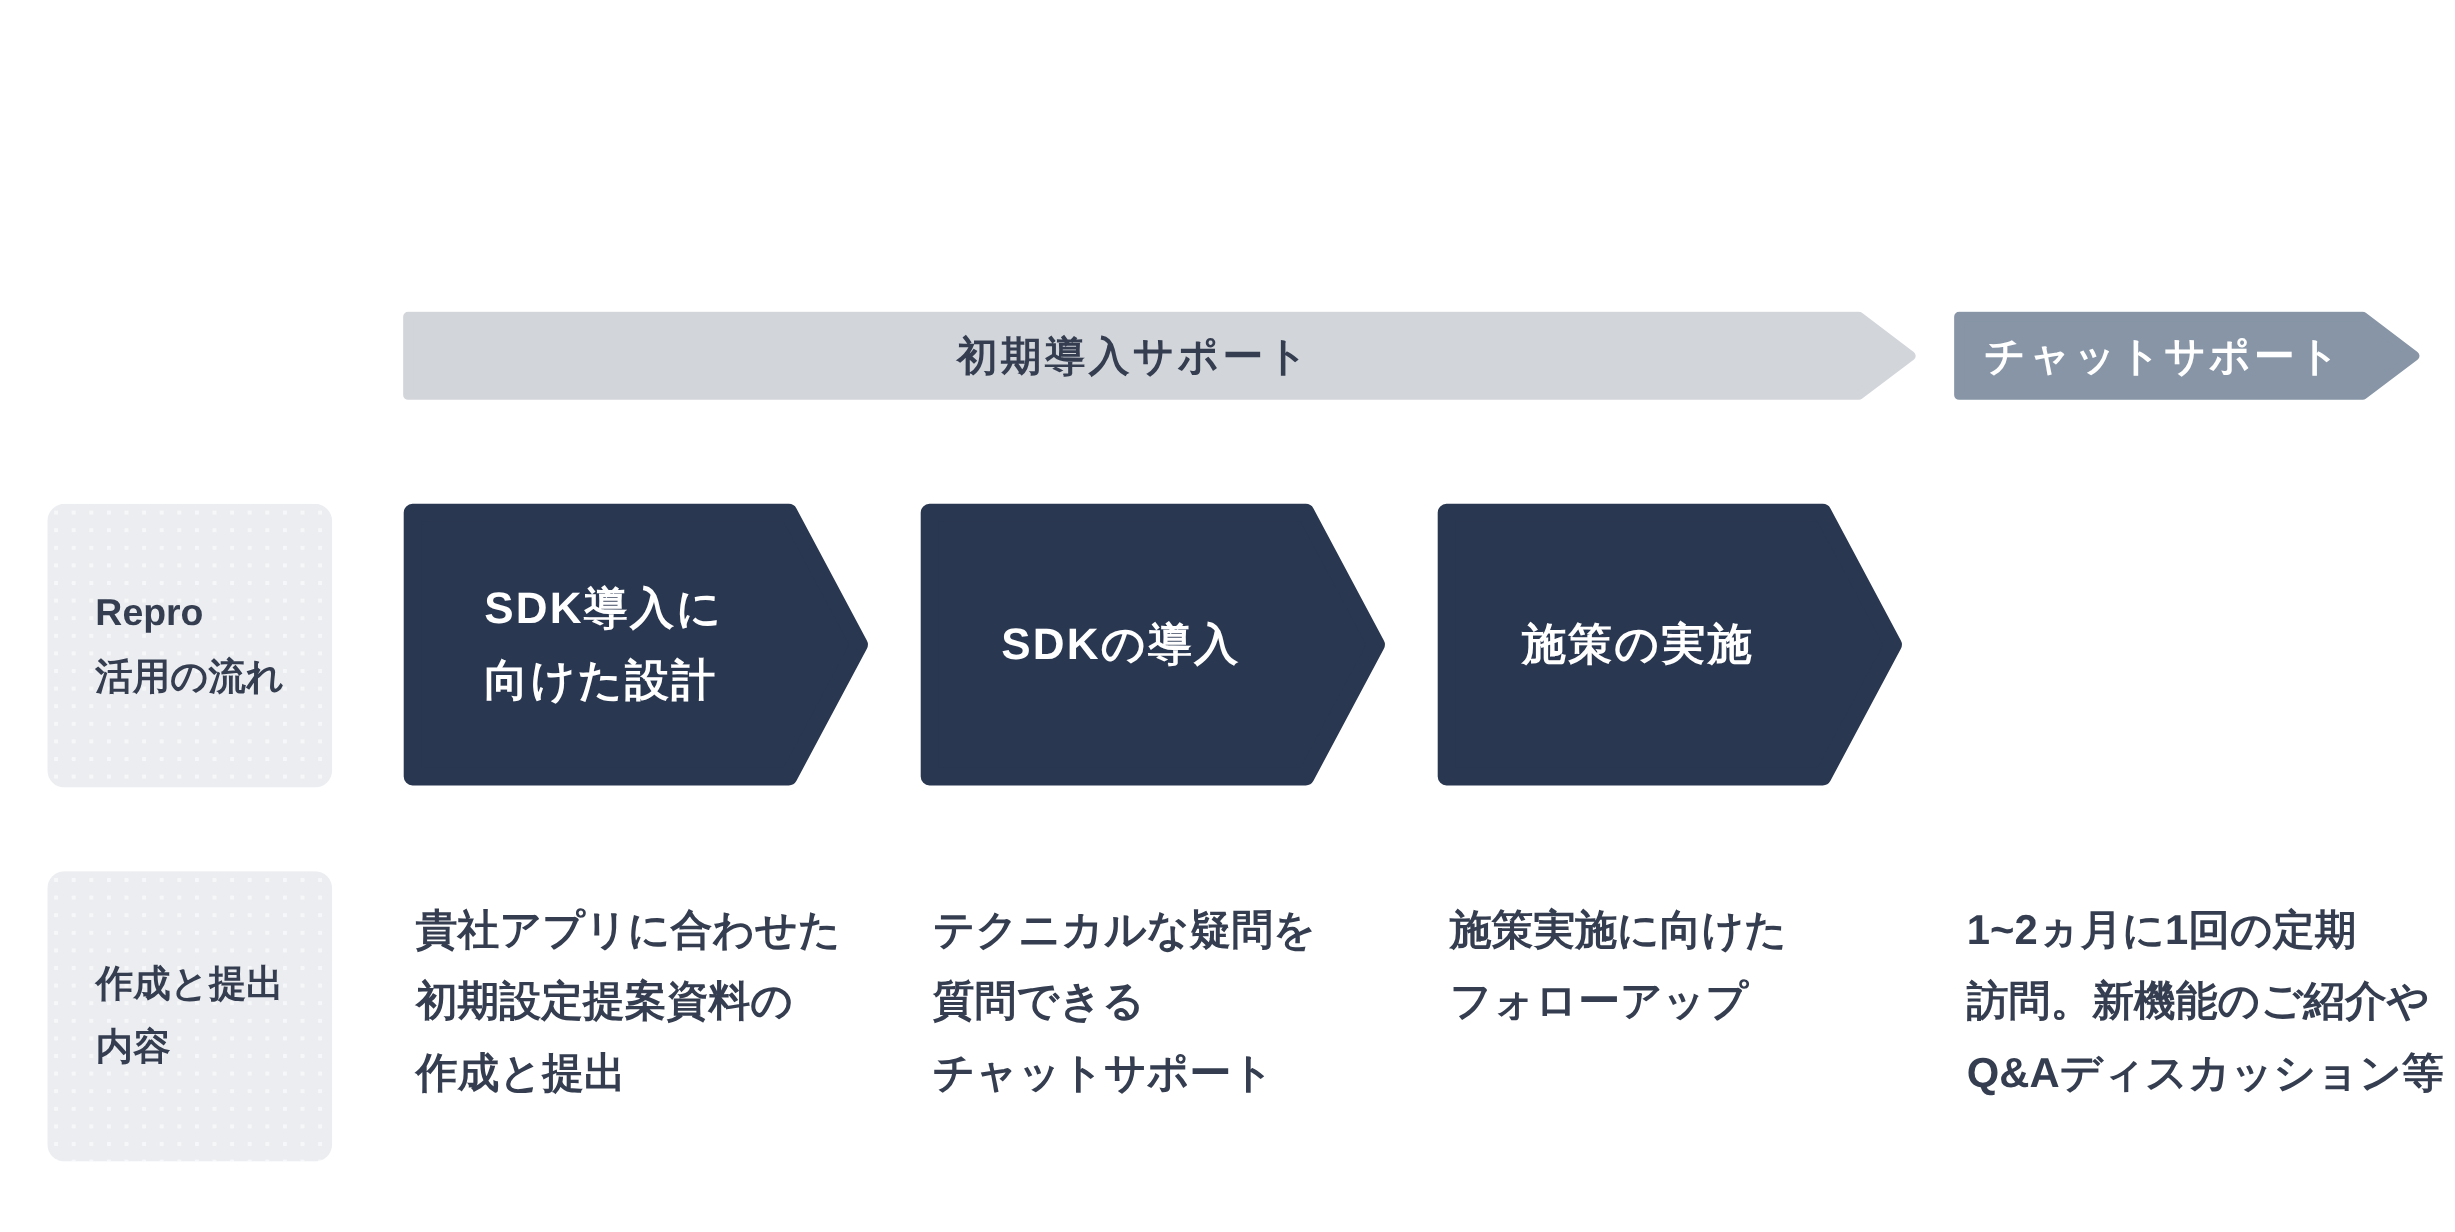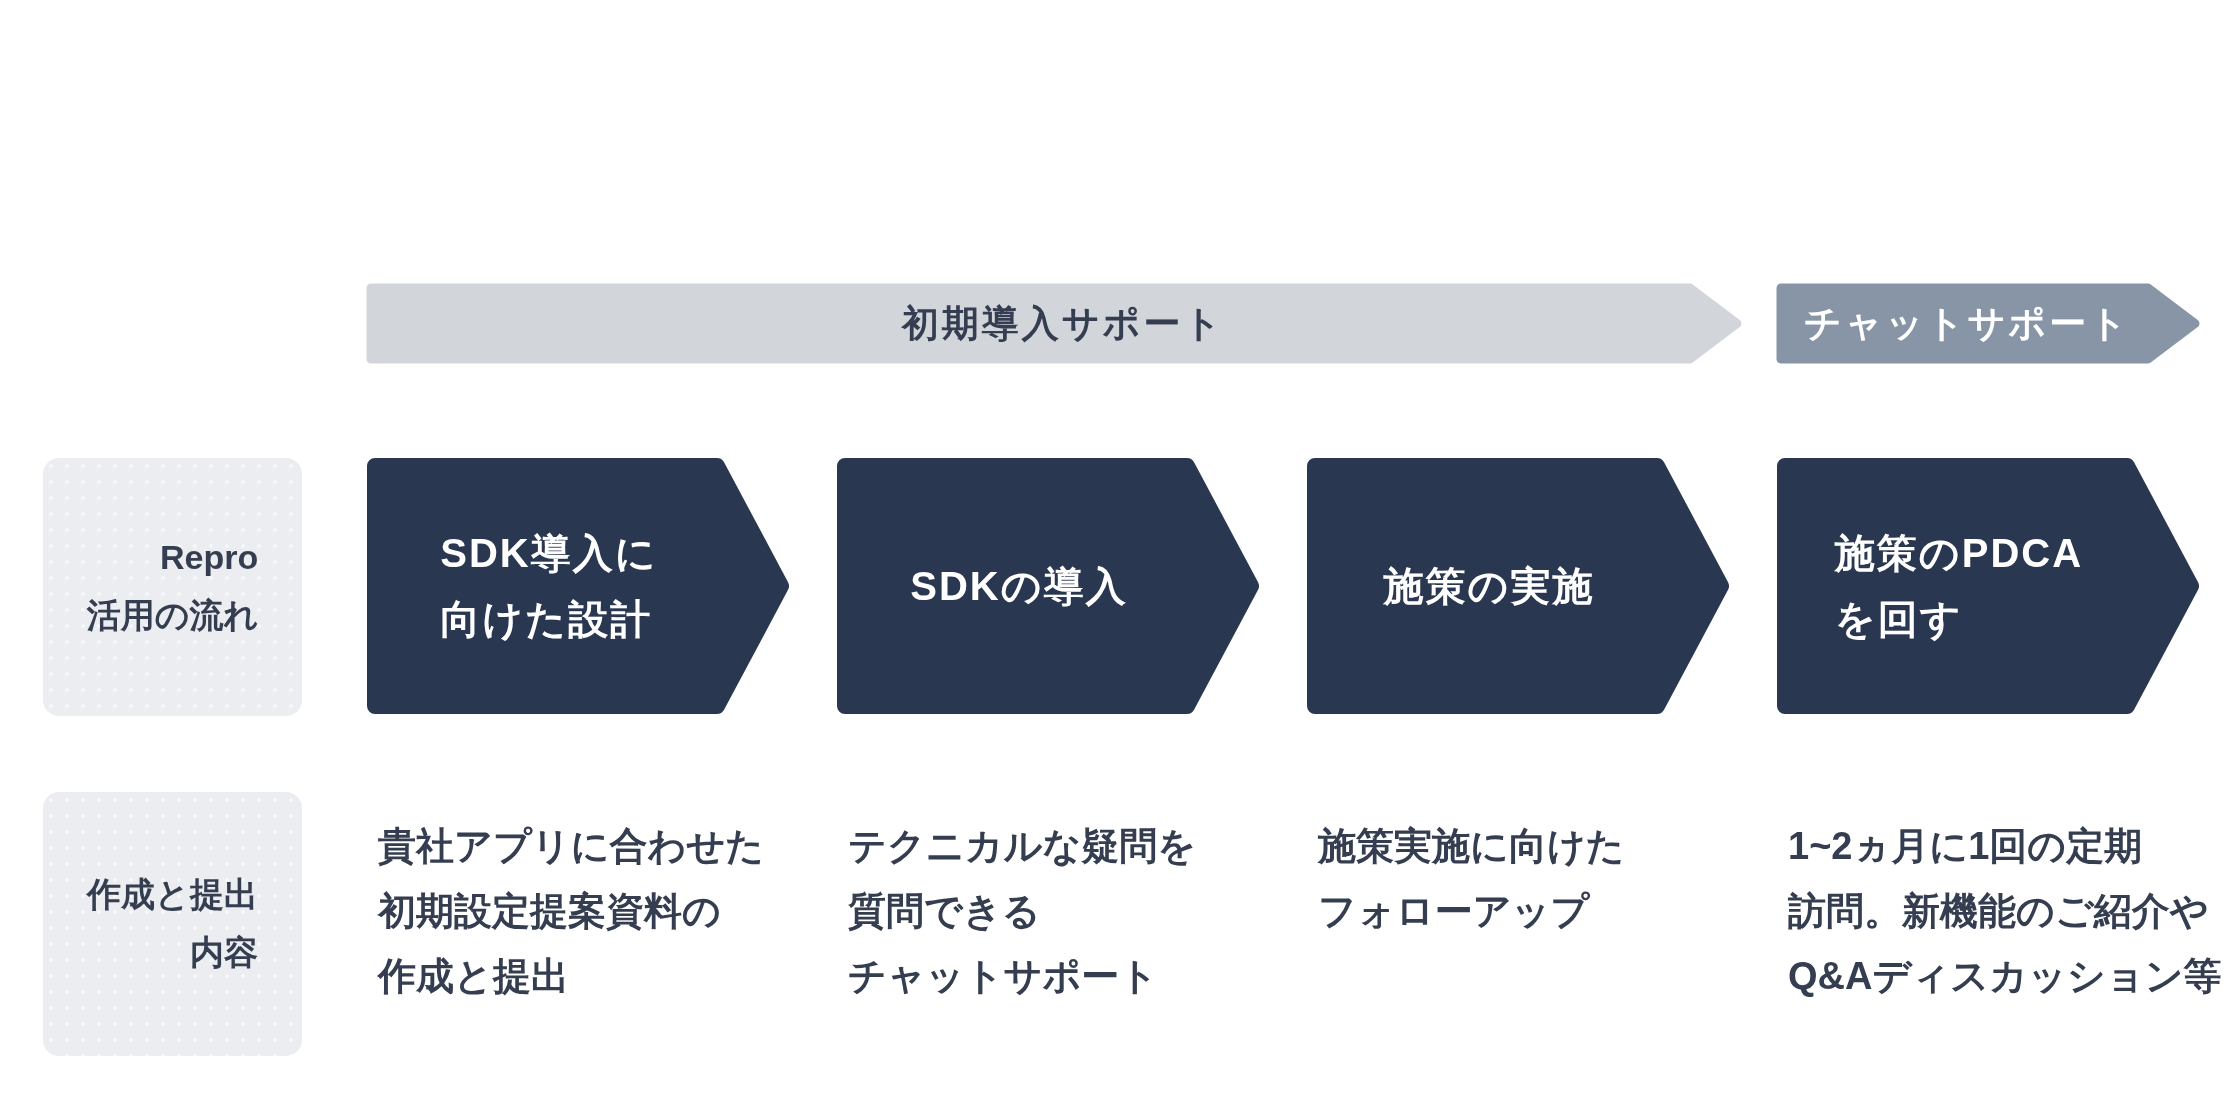--- a/index.html
+++ b/index.html
@@ -12,31 +12,31 @@
     letter-spacing:8px;color:var(--text_dark,#353e50);
   }
 
   .phase{position:absolute;top:283px;height:81px;}
   .phase svg{position:absolute;left:0;top:0;width:100%;height:100%;display:block;}
   .phase-label{
     position:absolute;left:0;top:0;height:100%;
     display:flex;align-items:center;justify-content:center;
     font-size:37px;font-weight:700;letter-spacing:3px;
   }
-  .phase-label.dark{color:var(--text_dark,#353e50);margin-left:32px;}
+  .phase-label.dark{color:var(--text_dark,#353e50);}
   .phase-label.light{color:var(--text_white,#ffffff);}
 
   .rowlabel{
     position:absolute;left:43px;width:259px;
     background-color:var(--label_box_bg,#ebedf0);
     background-image:radial-gradient(circle,#f6f7f9 2px,transparent 2px);
     background-size:16px 16px;
     border-radius:16px;
     display:flex;align-items:center;justify-content:center;
-    text-align:right;white-space:pre-line;
+    text-align:left;white-space:pre-line;
     font-size:34px;font-weight:700;line-height:1.7;
     color:var(--text_dark,#353e50);
   }
 
   .step{position:absolute;top:457px;width:424px;height:258px;}
   .step svg{position:absolute;left:0;top:0;width:100%;height:100%;display:block;}
   .step-label-wrap{
     position:absolute;left:0;top:0;width:366px;height:100%;
     display:flex;align-items:center;justify-content:center;
   }
@@ -98,29 +98,20 @@
 
   <div class="step" style="left:1306px;">
     <svg viewBox="0 0 424 258">
       <polygon points="9,9 351,9 415,129 351,249 9,249" stroke-width="16" stroke-linejoin="round" fill="#2a3750" stroke="#2a3750"></polygon>
     </svg>
     <div class="step-label-wrap">
       <div class="step-label">施策の実施</div>
     </div>
   </div>
 
-  <div class="step" style="left:1776px;">
-    <svg viewBox="0 0 424 258">
-      <polygon points="9,9 351,9 415,129 351,249 9,249" stroke-width="16" stroke-linejoin="round" fill="#2a3750" stroke="#2a3750"></polygon>
-    </svg>
-    <div class="step-label-wrap">
-      <div class="step-label">施策のPDCA
-を回す</div>
-    </div>
-  </div>
 
   <div class="rowlabel" style="top:792px;height:264px;">作成と提出
 内容</div>
 
   <div class="support-text" style="left:368px;">貴社アプリに合わせた
 初期設定提案資料の
 作成と提出</div>
   <div class="support-text" style="left:838px;">テクニカルな疑問を
 質問できる
 チャットサポート</div>

